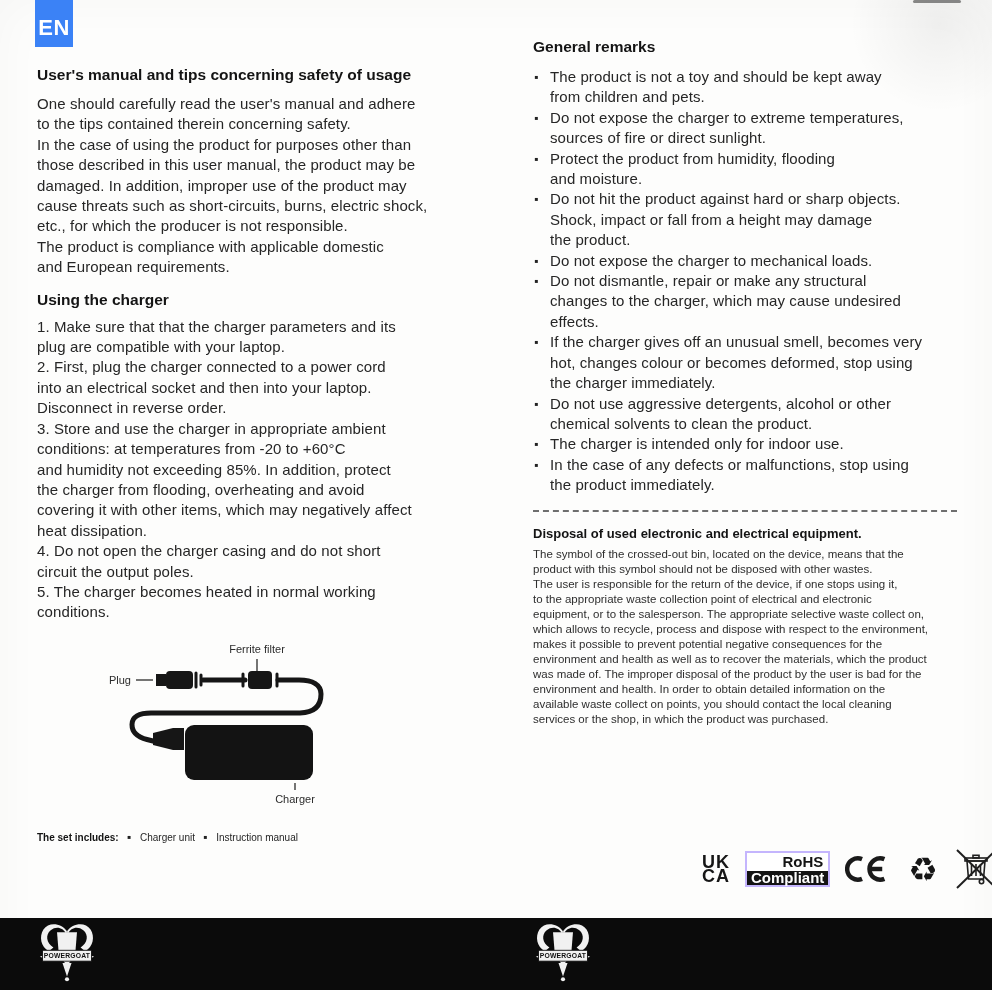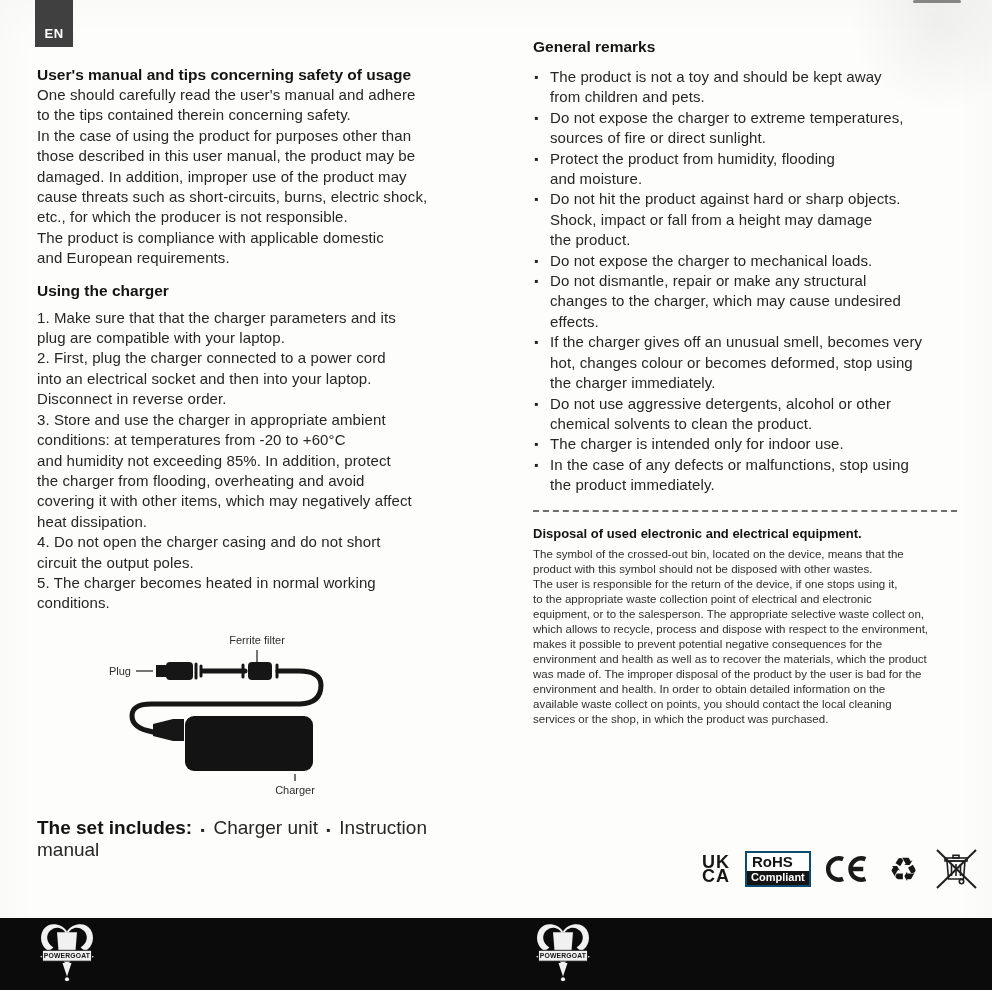--- a/index.html
+++ b/index.html
@@ -4,52 +4,52 @@
 <style>
   html,body{margin:0;padding:0;}
   body{width:992px;height:990px;overflow:hidden;background:#e9e9e9;}
   .page{position:relative;width:992px;height:990px;background:#fdfdfc;
         font-family:"Liberation Sans", sans-serif;color:#262626;
         box-shadow:inset 0 0 50px rgba(0,0,0,0.03);}
   .smudge{position:absolute;right:0;top:0;width:150px;height:120px;
           background:radial-gradient(ellipse at 65% 20%, rgba(0,0,0,0.055), transparent 65%);}
   .streak{position:absolute;left:913px;top:0;width:48px;height:3px;background:rgba(45,45,45,0.55);
           border-radius:2px;}
-  .en-badge{position:absolute;left:35px;top:0;width:38px;height:47px;background:#404040;
-            color:#fff;font-size:13px;font-weight:700;display:flex;align-items:flex-end;
+  .en-badge{position:absolute;left:35px;top:0;width:38px;height:47px;background:#3b82f6;
+            color:#fff;font-size:22px;font-weight:700;display:flex;align-items:flex-end;
             justify-content:center;padding-bottom:6px;box-sizing:border-box;letter-spacing:0.5px;}
   .col{position:absolute;}
   .col-left{left:37px;top:64px;width:436px;}
   .col-right{left:533px;top:36px;width:434px;}
   .h{font-size:15.5px;font-weight:700;color:#141414;line-height:21px;margin:0;}
   .body{font-size:15px;line-height:20.4px;letter-spacing:0.1px;margin:0;white-space:pre-line;}
-  .mt-p1{}
+  .mt-p1{margin-top:9px;}
   .mt-h2{margin-top:11px;}
   .mt-p2{margin-top:7px;}
   .mt-h3{margin-top:12px;}
   .diagram{margin:3px 0 0 36px;display:block;}
   .dlabel{font-size:11px;fill:#2c2c2c;font-family:"Liberation Sans",sans-serif;}
   .cord{stroke:#161616;stroke-width:5;fill:none;stroke-linecap:round;}
   .rib{stroke:#161616;stroke-width:3;stroke-linecap:round;}
   .thin{stroke:#3a3a3a;stroke-width:1.4;}
-  .includes{margin:16px 0 2px;font-size:19px;line-height:20px;}
+  .includes{margin:16px 0 2px;font-size:10px;line-height:20px;}
   .includes b{color:#141414;}
   .inc-item::before{content:"\25AA";margin:0 9px 0 8px;font-size:12px;color:#222;}
   .remarks{list-style:none;margin:10px 0 0;padding:0;}
   .remarks li{position:relative;padding-left:17px;font-size:15px;line-height:20.4px;
               letter-spacing:0.1px;white-space:pre-line;}
   .remarks li::before{content:"\25AA";position:absolute;left:1px;top:0;font-size:12px;color:#222;}
   .divider{margin-top:14px;width:424px;border-top:2px dashed #565656;opacity:0.85;}
   .h-small{font-size:13px;font-weight:700;color:#141414;line-height:17px;margin:13px 0 0;}
   .fine{font-size:11.5px;line-height:15px;margin:5px 0 0;white-space:pre-line;color:#2e2e2e;}
   .certs{position:absolute;left:702px;top:846px;display:flex;align-items:center;gap:15px;height:46px;}
   .ukca{font-size:18px;font-weight:800;line-height:14.5px;color:#161616;letter-spacing:1px;}
-  .rohs{border:2px solid #0c4a6e;text-align:left;background:#fff;}
+  .rohs{border:2px solid #c4b5fd;text-align:right;background:#fff;}
   .rohs-top{font-size:15px;font-weight:800;color:#141414;padding:0 5px;line-height:18px;}
-  .rohs-bottom{background:#141414;color:#fff;font-size:11px;font-weight:600;
+  .rohs-bottom{background:#141414;color:#fff;font-size:15px;font-weight:600;
                padding:1px 4px 2px;line-height:11px;}
   .ce-stroke{stroke:#1a1a1a;stroke-width:5.4;fill:none;}
   .recycle{font-size:33px;line-height:33px;color:#161616;}
   .weee-stroke{stroke:#1f1f1f;fill:none;}
   .footer{position:absolute;left:0;top:918px;width:992px;height:72px;background:#0b0b0b;}
   .goat{position:absolute;top:2px;width:58px;height:66px;}
   .goat-1{left:38px;}
   .goat-2{left:534px;}
   .goat-banner-text{font-size:7.5px;font-weight:700;fill:#111;
                     font-family:"Liberation Sans",sans-serif;letter-spacing:0.2px;}

